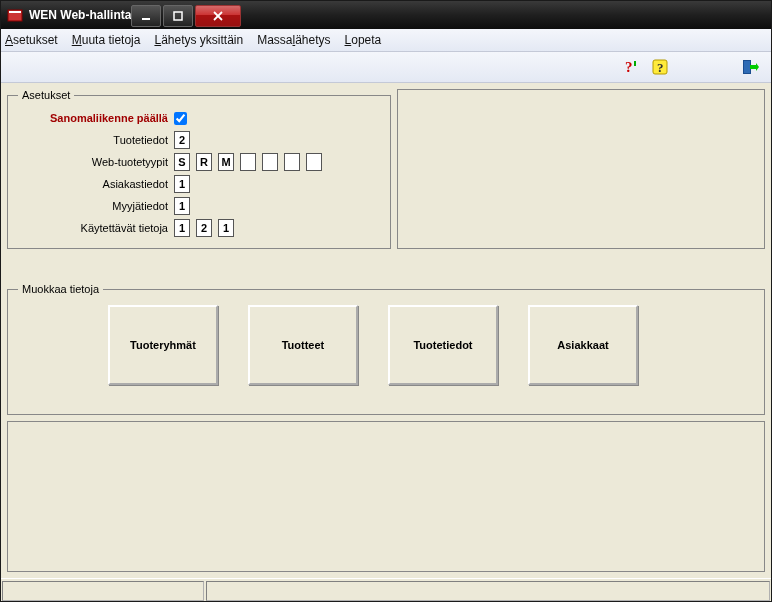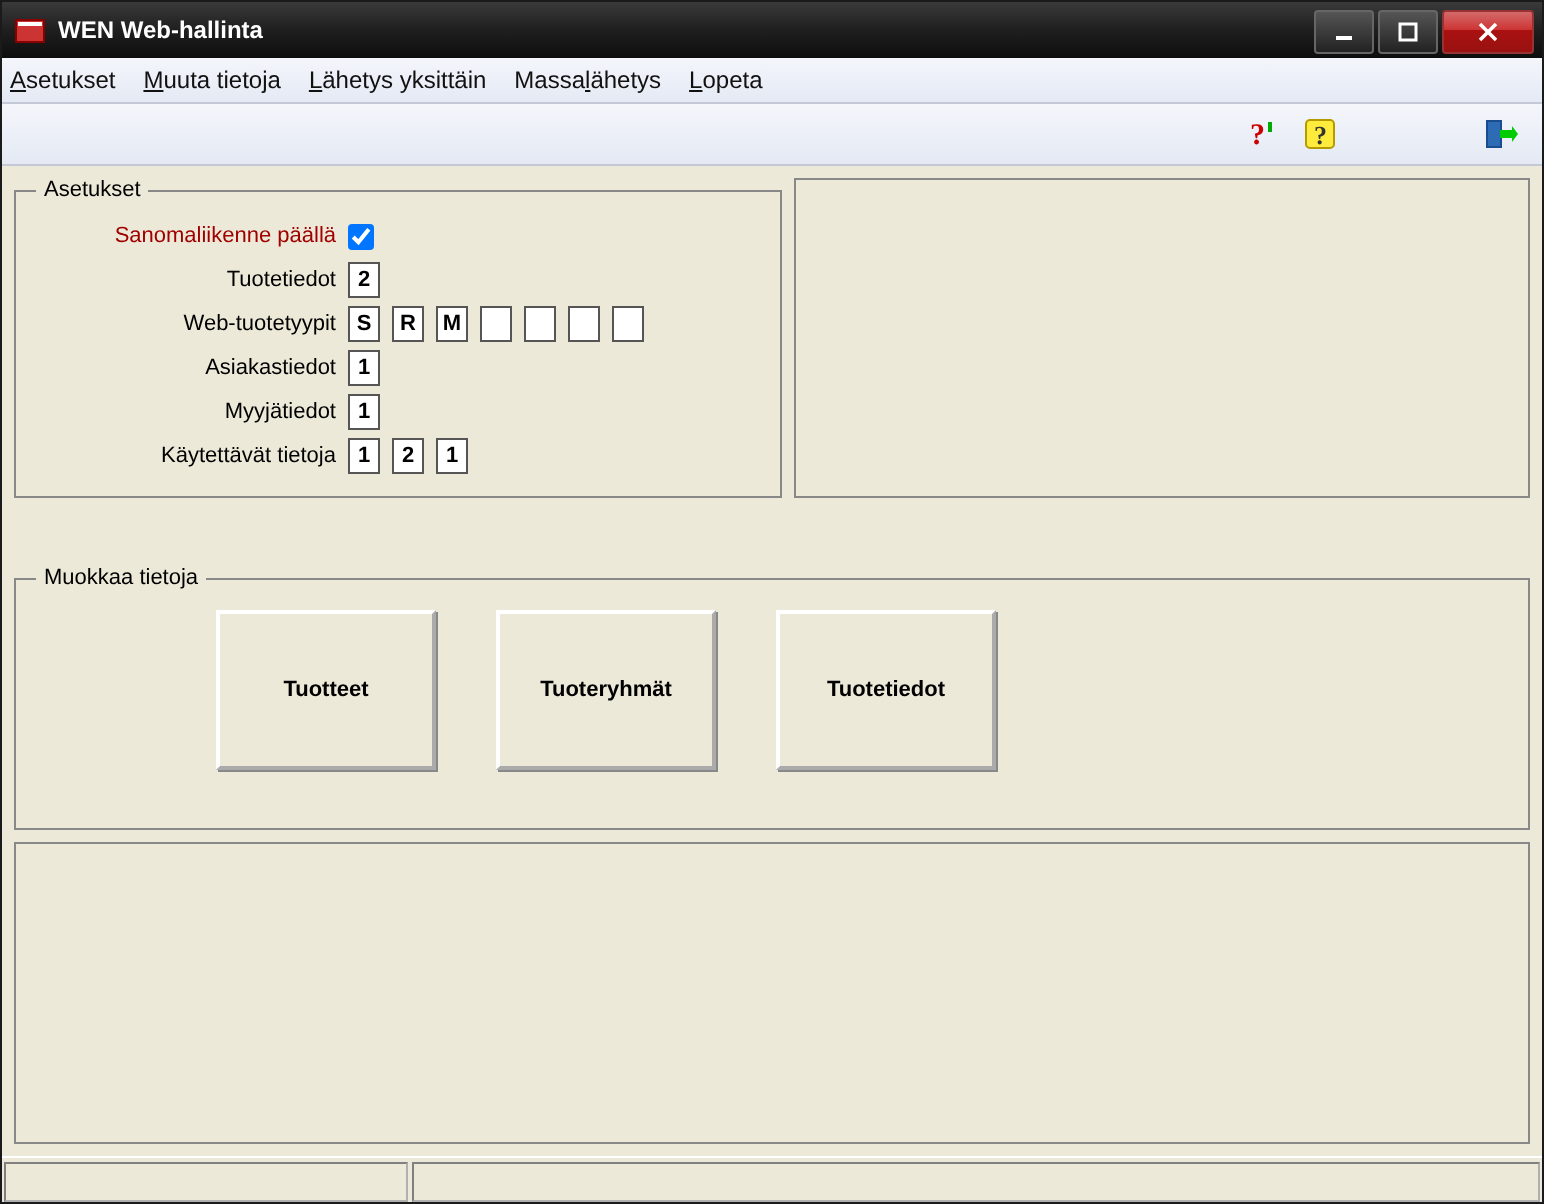--- a/index.html
+++ b/index.html
@@ -17,21 +17,20 @@
     box-sizing: border-box;
     display: flex;
     flex-direction: column;
   }
   
   .titlebar {
     height: 28px;
     background: linear-gradient(to bottom, #3a3a3a 0%, #1f1f1f 50%, #0d0d0d 100%);
     display: flex;
     align-items: center;
-    justify-content: space-between;
     padding-left: 6px;
     color: #fff;
   }
   .title-left {
     display: flex;
     align-items: center;
     gap: 6px;
   }
   .app-icon {
     width: 16px;
@@ -147,21 +146,21 @@
     height: 22px;
     gap: 6px;
   }
   .form-label {
     width: 150px;
     text-align: right;
     font-size: 11px;
   }
   .form-label.highlight {
     color: #a00000;
-    font-weight: normal;
+    font-weight: bold;
   }
   .chk {
     width: 13px;
     height: 13px;
     margin:0;
   }
   .small-input {
     font-family: inherit;
     font-size: 11px;
     font-weight: bold;
@@ -324,23 +323,24 @@
           <input class="small-input" value="1" style="">
         </div>
       </fieldset>
 
       <div class="blank-box"></div>
     </div>
 
     <fieldset class="edit-box">
       <legend>Muokkaa tietoja</legend>
       <div class="edit-row">
+        <button class="big-btn">Tuoteryhmät</button>
         <button class="big-btn">Tuotteet</button>
-        <button class="big-btn">Tuoteryhmät</button>
         <button class="big-btn">Tuotetiedot</button>
+        <button class="big-btn">Asiakkaat</button>
       </div>
     </fieldset>
 
     <div class="empty-box"></div>
   </div>
 
   <div class="statusbar">
     <div class="status-cell a"></div>
     <div class="status-cell b"></div>
   </div>

